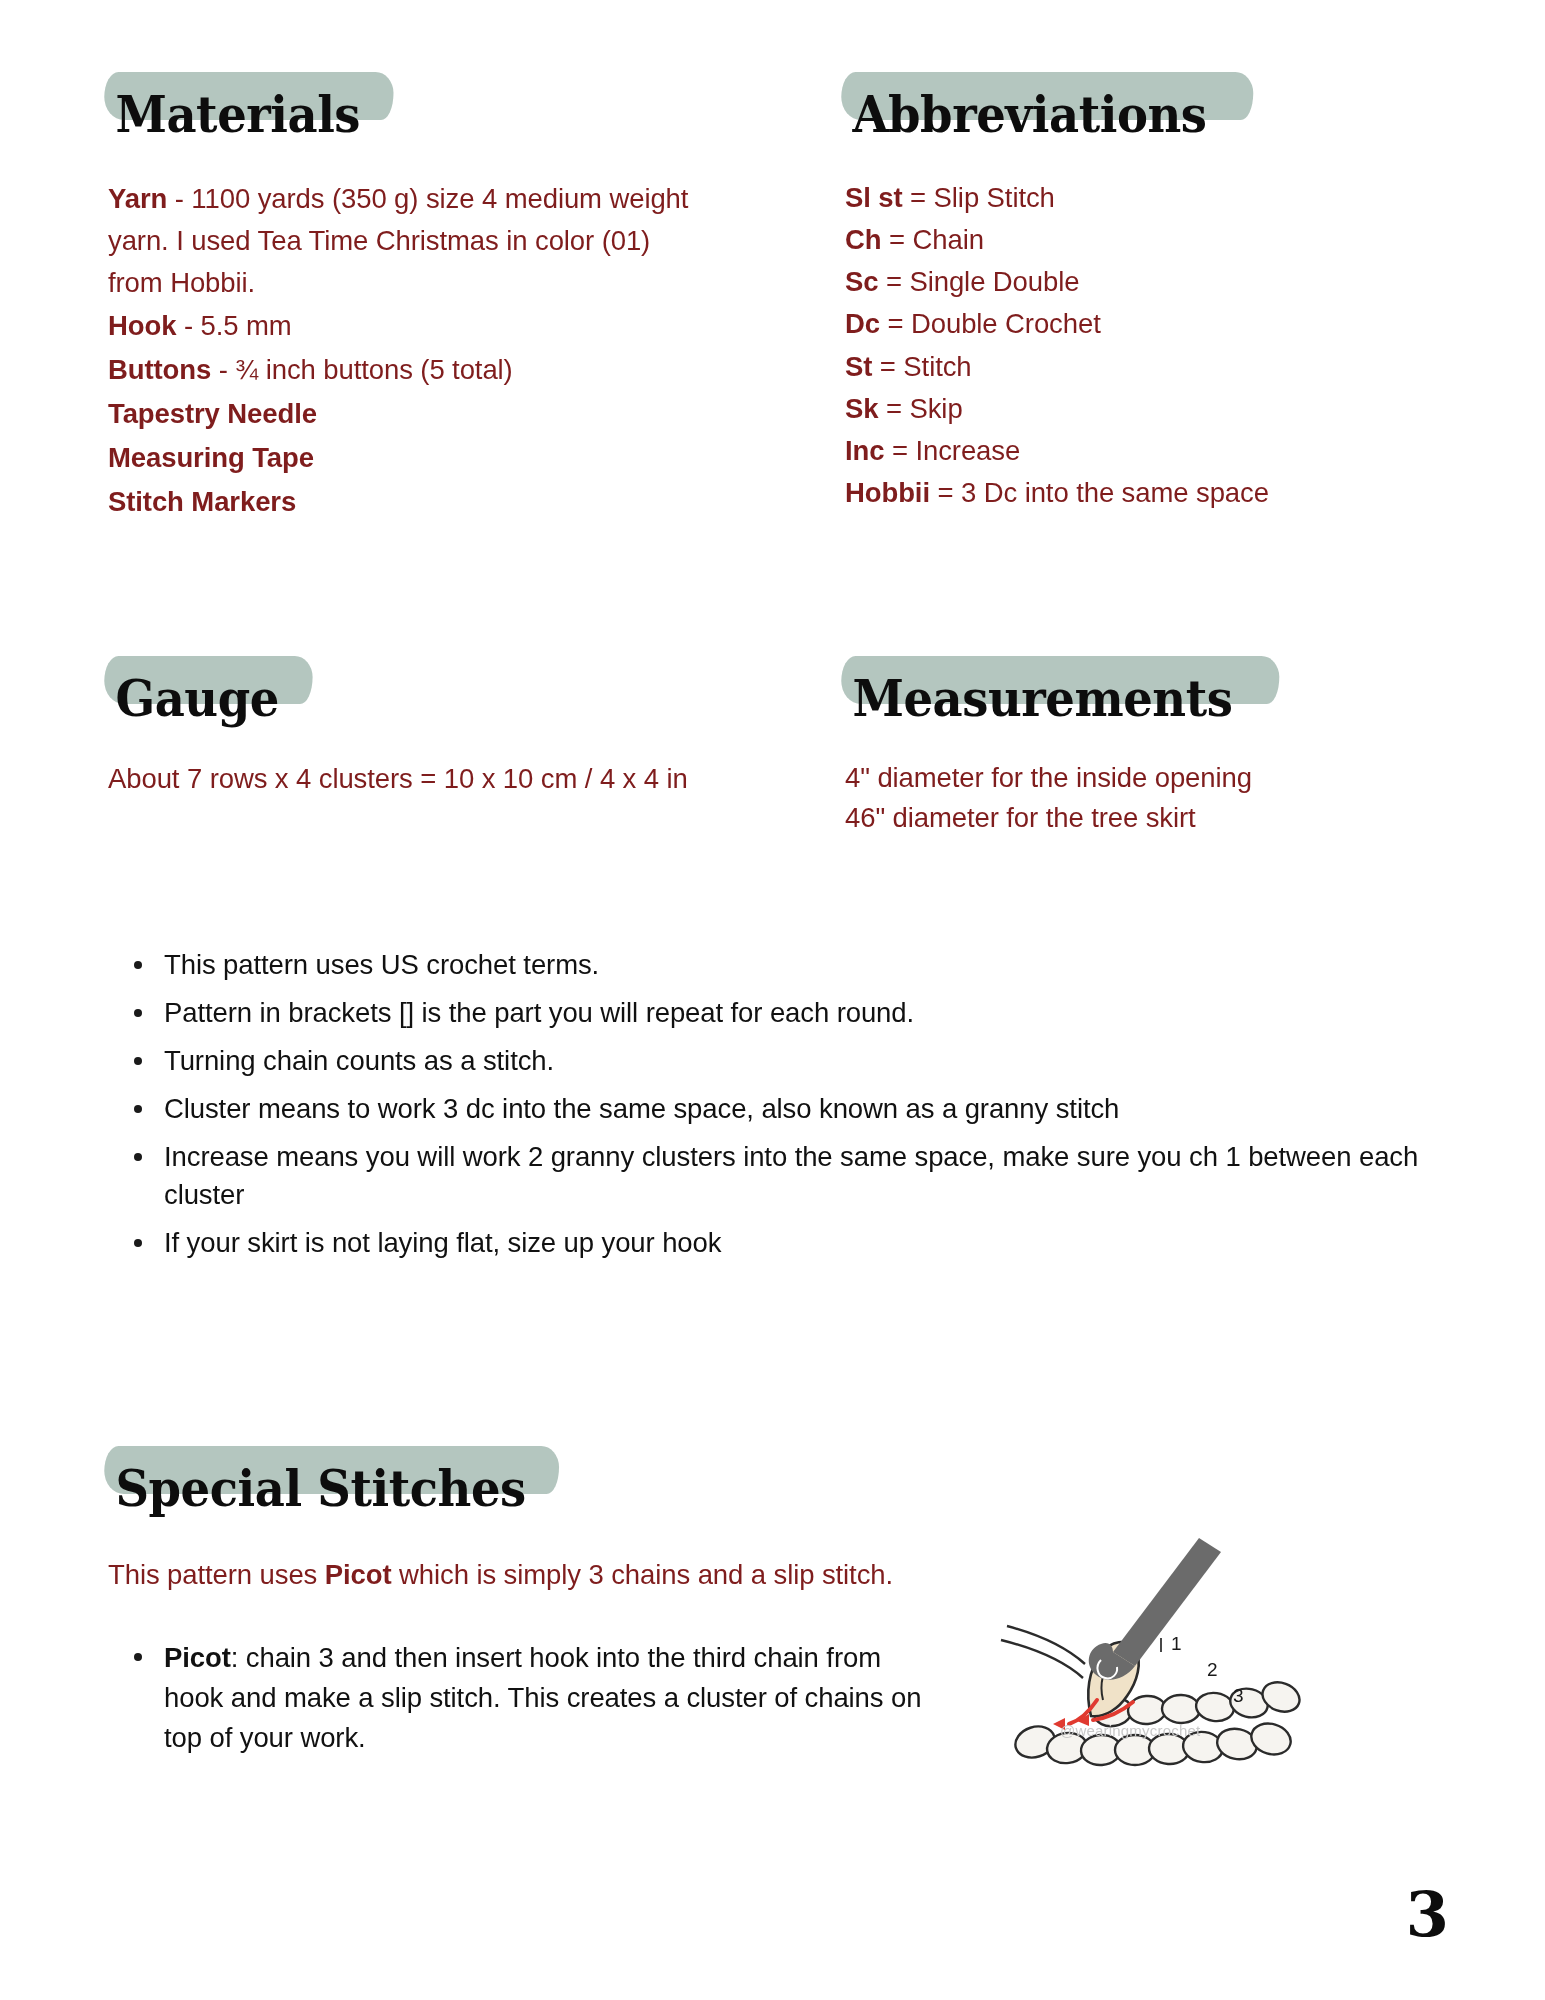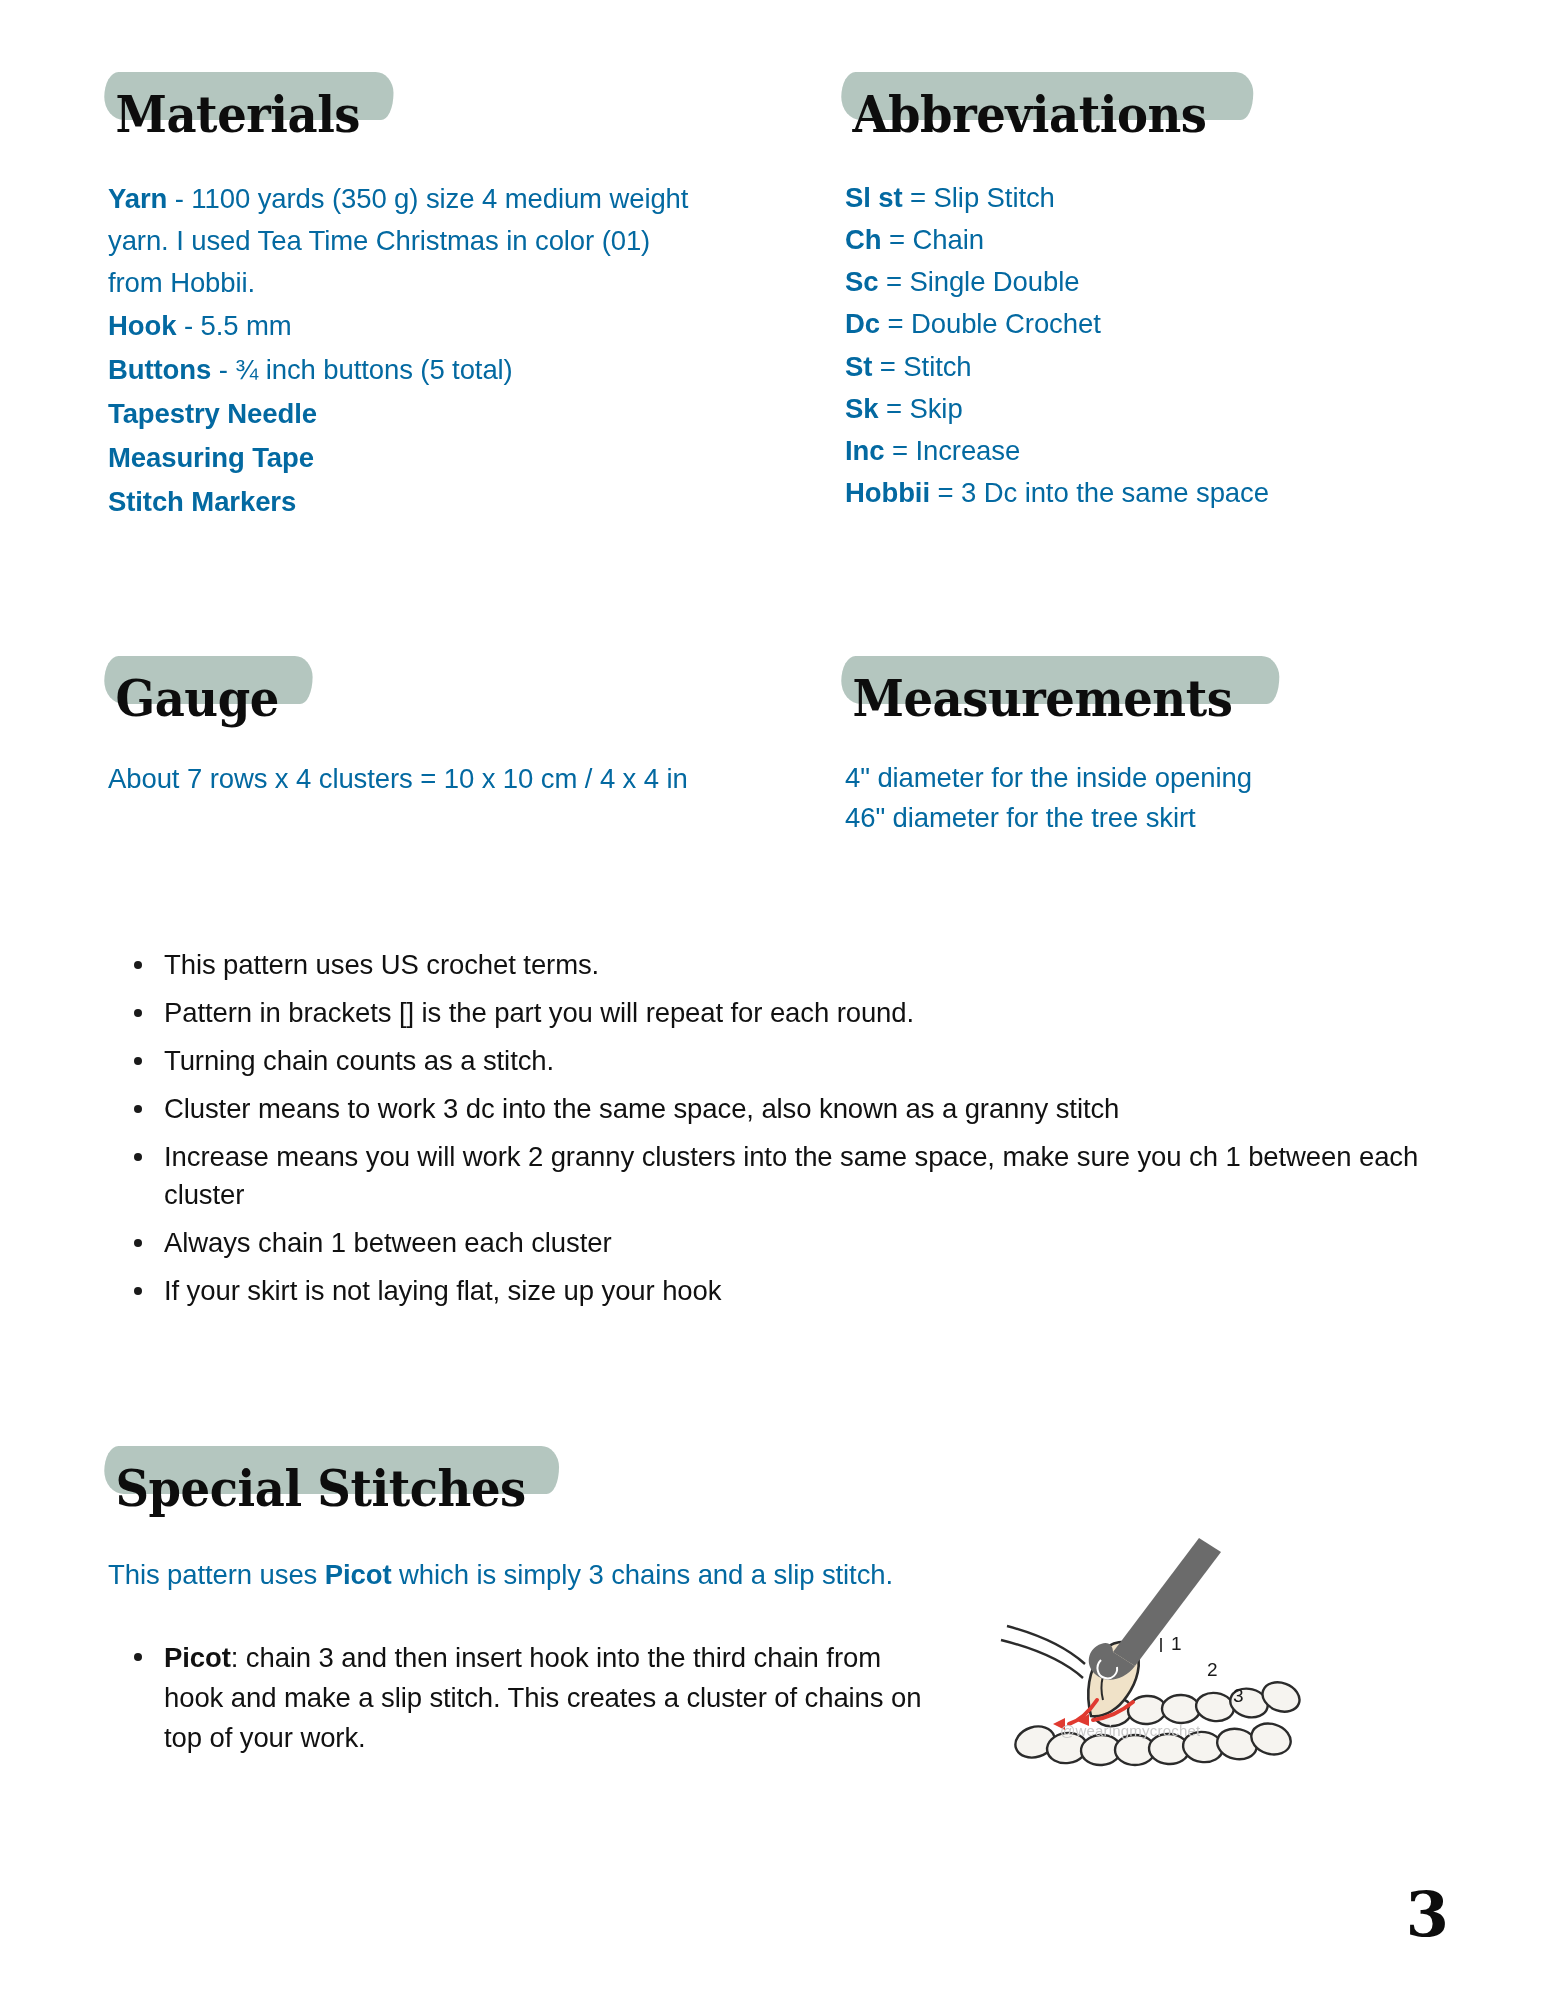--- a/index.html
+++ b/index.html
@@ -49,21 +49,21 @@
     background: #b4c6bf;
     border-radius: 16px 20px 14px 22px / 26px 22px 28px 24px;
     z-index: -1;
   }
   .heading.wide::before { right: -40px; }
 
   
   .body-text {
     font-size: 27.5px;
     line-height: 1.52;
-    color: #0369a1;
+    color: #7f1d1d;
     letter-spacing: -0.1px;
   }
   .body-text b, .body-text strong { font-weight: 700; }
 
   .tight { line-height: 1.46; }
 
   
   .blk { position: absolute; }
 
   #materials-block   { left: 108px; top: 88px;  width: 600px; }
@@ -194,21 +194,20 @@
     </div>
   </div>
 
   <div class="blk" id="notes-block">
     <ul class="bullets spaced">
       <li>This pattern uses US crochet terms.</li>
       <li>Pattern in brackets [] is the part you will repeat for each round.</li>
       <li>Turning chain counts as a stitch.</li>
       <li>Cluster means to work 3 dc into the same space, also known as a granny stitch</li>
       <li>Increase means you will work 2 granny clusters into the same space, make sure you ch 1 between each cluster</li>
-      <li>Always chain 1 between each cluster</li>
       <li>If your skirt is not laying flat, size up your hook</li>
     </ul>
   </div>
 
   <div class="blk" id="special-block">
     <div class="heading-row">
       <span class="heading">Special Stitches</span>
     </div>
     <div class="body-text">
       <span>This pattern uses </span><b>Picot</b><span> which is simply 3 chains and a slip stitch.</span>

